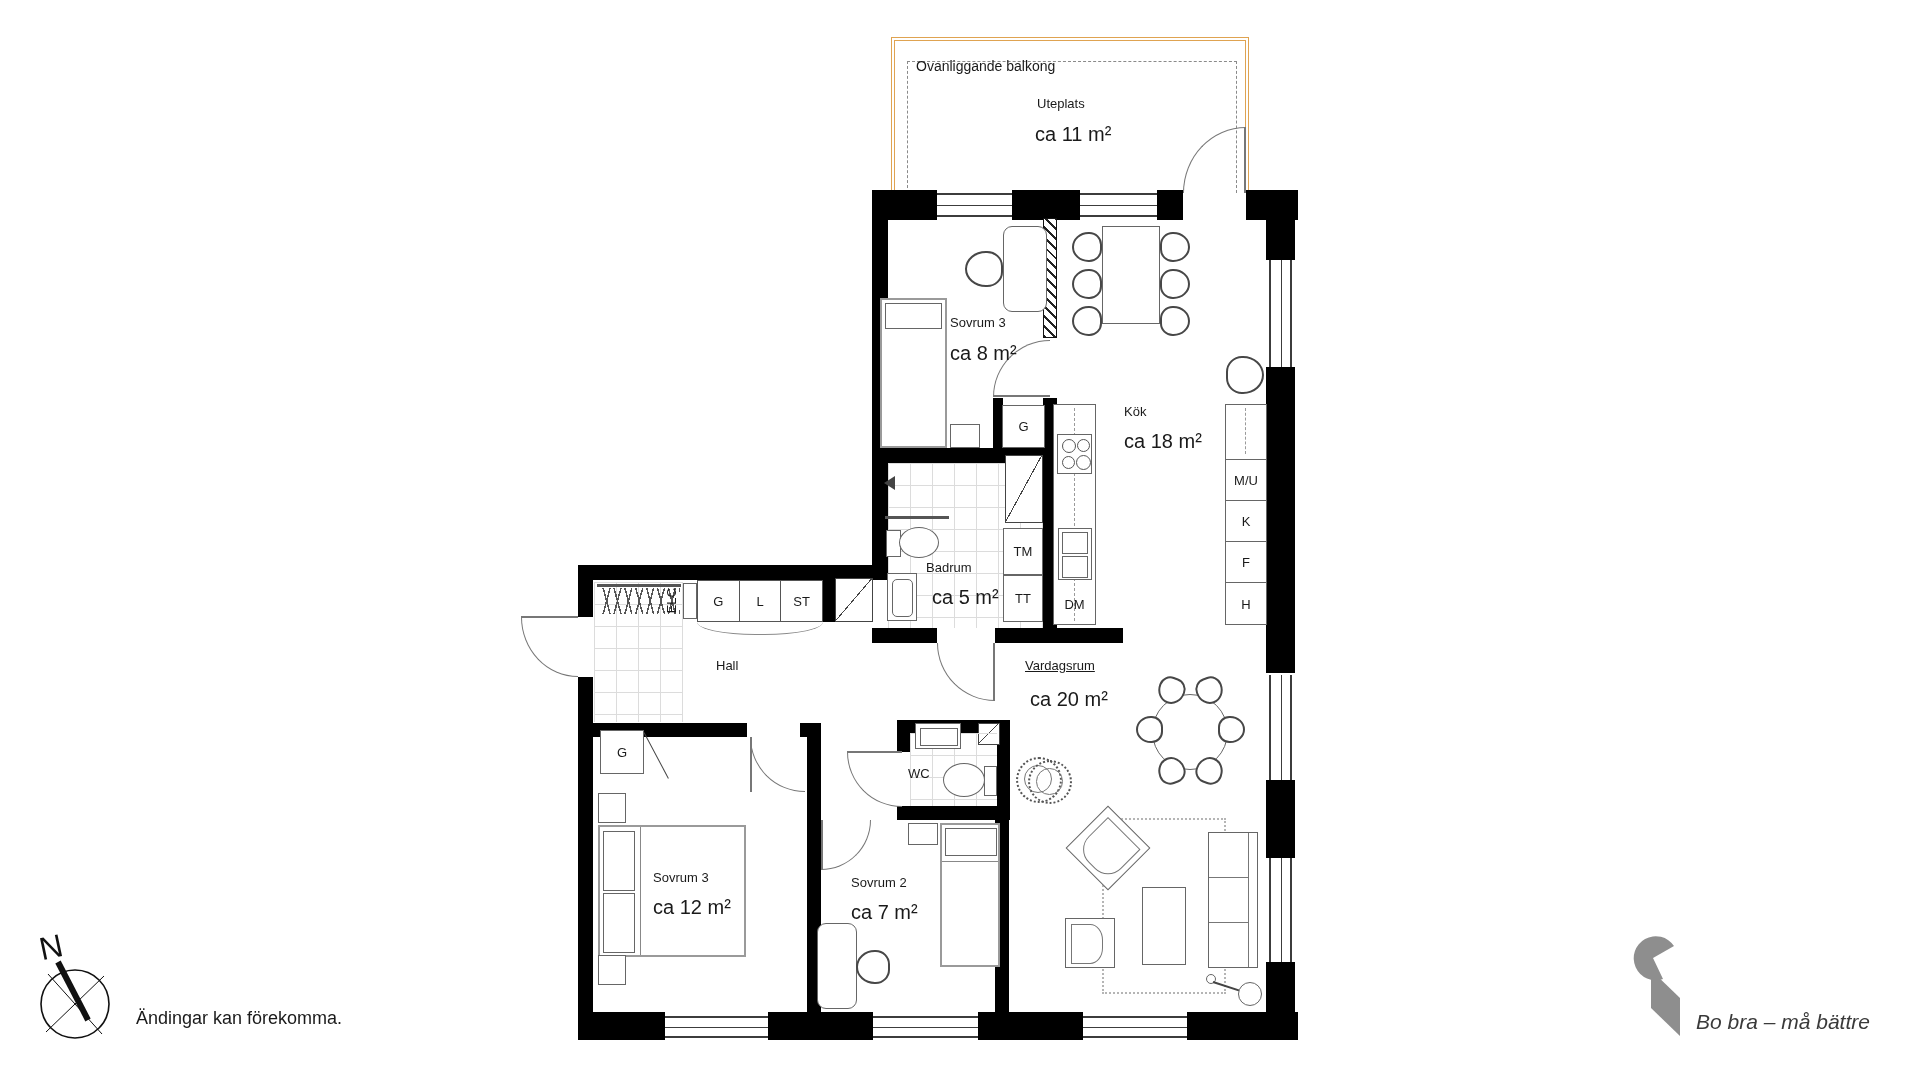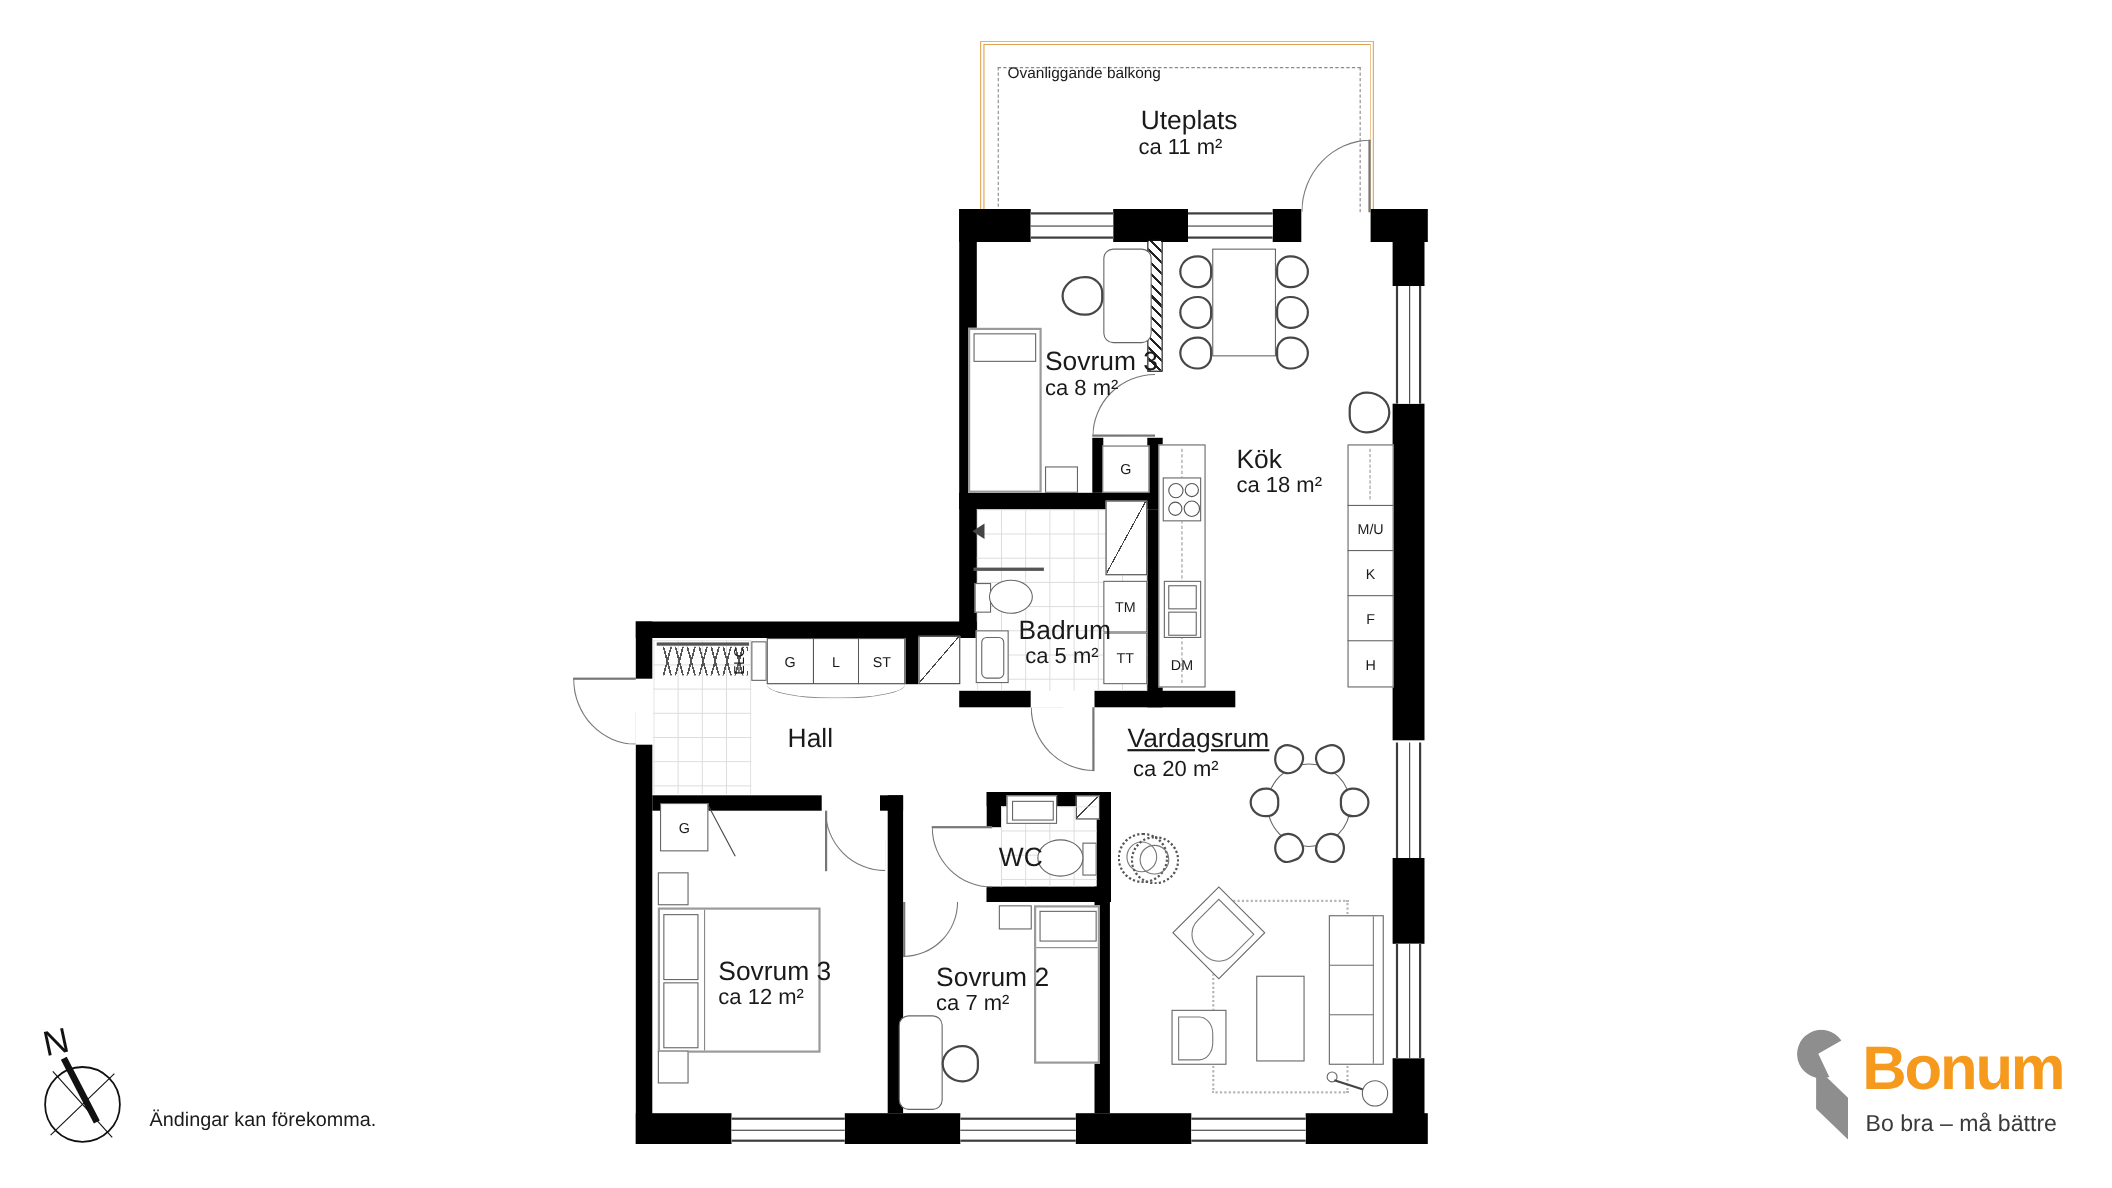--- a/index.html
+++ b/index.html
@@ -25,33 +25,33 @@
   .tile{position:absolute;
         background-image:linear-gradient(#dcdcdc 1px,transparent 1px),
                          linear-gradient(90deg,#dcdcdc 1px,transparent 1px);
         background-size:22px 22px;}
   .diagbox{position:absolute;background:#fff;border:1px solid #444;box-sizing:border-box;overflow:hidden;}
   .diagbox::after{content:"";position:absolute;left:0;top:0;width:200%;height:200%;
         background:linear-gradient(to bottom right,transparent calc(25% - 1px),#444 calc(25% - 1px) 25%,transparent 25%);}
   .dashv{position:absolute;border-left:1px dashed #9a9a9a;}
   .curve{position:absolute;border-bottom:1px solid #8a8a8a;border-radius:0 0 50% 50% / 0 0 14px 14px;}
   .lbl{position:absolute;white-space:nowrap;}
-  .room-name{font-size:24px;}
+  .room-name{font-size:13px;}
   .room-area{font-size:20px;}
   .cell{position:absolute;display:flex;align-items:center;justify-content:center;font-size:13px;box-sizing:border-box;}
   .balcony{position:absolute;left:891px;top:37px;width:358px;height:156px;box-sizing:border-box;
            border:4px double #DFA351;border-bottom:none;background:#fff;}
   .balcony-dash{position:absolute;left:12px;top:20px;right:8px;bottom:0;
                 border:1px dashed #8a8a8a;border-bottom:none;}
   .closet-row{position:absolute;display:flex;}
   .closet-row .unit{flex:1;border:1px solid #555;border-left:none;display:flex;align-items:center;justify-content:center;font-size:13px;background:#fff;}
   .closet-row .unit:first-child{border-left:1px solid #555;}
   .vert-lbl{position:absolute;font-size:13px;writing-mode:vertical-rl;transform:rotate(180deg);}
   .brand-word{position:absolute;font-size:56px;font-weight:bold;letter-spacing:-2px;}
-  .brand-tag{position:absolute;font-size:21px;color:#3a3a3a;}
+  .brand-tag{position:absolute;font-size:21px;color:#3a3a3a;font-style:italic;}
   .disclaimer{position:absolute;font-size:18px;color:#1a1a1a;}
   .burner{position:absolute;border:1px solid #555;border-radius:50%;background:#fff;}
   .railline{position:absolute;background:#555;}
   .plant{position:absolute;border:2px dotted #555;border-radius:50%;}
   .plant::after{content:"";position:absolute;left:15%;top:15%;width:62%;height:62%;border:1px solid #777;border-radius:50%;}
   .rug{position:absolute;border:2px dotted #b5b5b5;}
   .lampline{position:absolute;background:#444;transform-origin:left center;}
 </style>
 </head>
 <body>
@@ -276,17 +276,16 @@
       <line x1="58" y1="92" x2="28" y2="34" stroke="#111" stroke-width="6"></line>
     </svg>
   </div>
   <div class="disclaimer" style="left:136px;top:1008px;">Ändingar kan förekomma.</div>
 
   <div style="position:absolute;left:1627px;top:930px;width:280px;height:120px;">
     <svg width="62" height="104" viewBox="0 0 62 104" style="position:absolute;left:0;top:6px;">
       <path d="M26 22 L47 10 A22 22 0 1 0 36 43 Z" fill="#8E8E8E"></path>
       <path d="M24 34 L53 62 L53 100 L24 72 Z" fill="#8E8E8E"></path>
     </svg>
-    <div class="brand-word" style="left:66px;top:8px;color:#F59A1C;">Bonum</div>
     <div class="brand-tag" style="left:69px;top:80px;">Bo bra – må bättre</div>
   </div>
 
 </div>
 
 </body></html>

